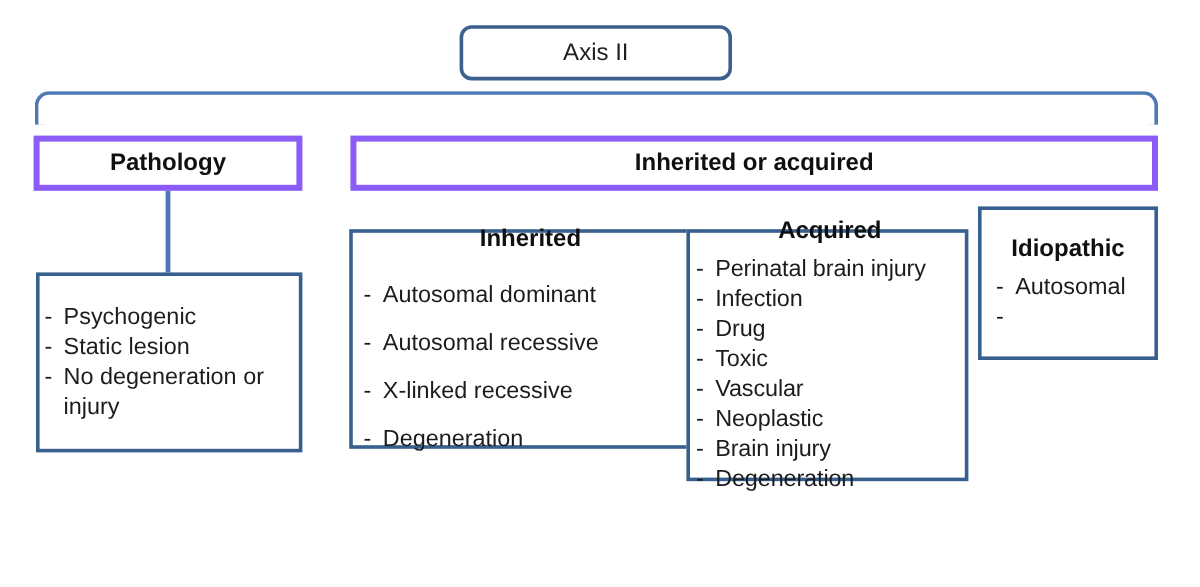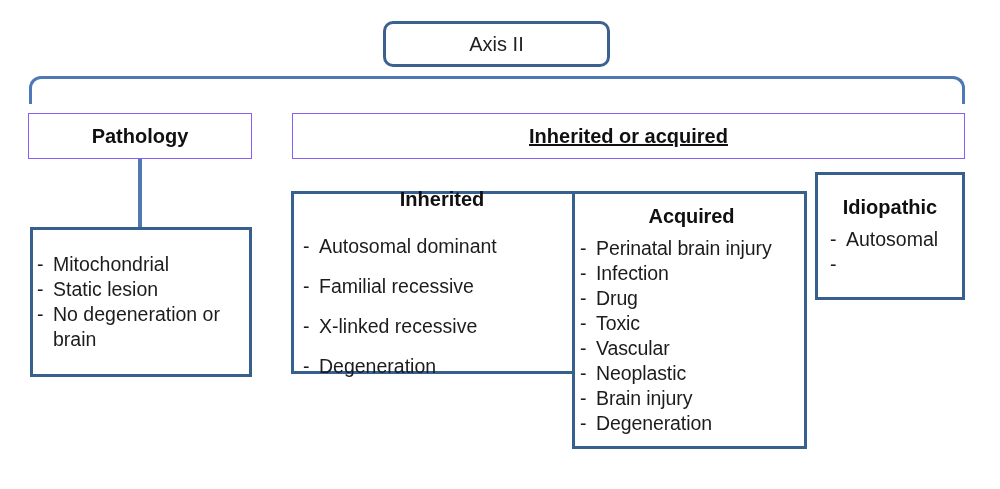--- a/index.html
+++ b/index.html
@@ -48,48 +48,48 @@
   .vconnector {
     position: absolute;
     left: 138px; top: 159px;
     width: 4px; height: 69px;
     background: #4e79b4;
     z-index: 1;
   }
   .hdr-box {
     position: absolute;
     box-sizing: border-box;
-    border: 1px solid #8b5cf6;
+    border: 5px solid #8b5cf6;
     background: #ffffff;
     display: flex;
     align-items: center;
     justify-content: center;
     font-weight: bold;
     font-size: 20px;
     color: #101010;
     z-index: 2;
   }
   .hdr-pathology { left: 28px; top: 113px; width: 224px; height: 46px; }
-  .hdr-inherited-acquired { left: 292px; top: 113px; width: 673px; height: 46px; text-decoration: underline; }
+  .hdr-inherited-acquired { left: 292px; top: 113px; width: 673px; height: 46px; }
 
   .content-box {
     position: absolute;
     box-sizing: border-box;
     border: 3px solid #38608f;
     background: #ffffff;
     display: flex;
     flex-direction: column;
     justify-content: center;
     font-size: 19.5px;
     line-height: 25px;
     z-index: 2;
   }
   .box-pathology  { left: 30px;  top: 227px; width: 222px; height: 150px; padding: 2px 2px 2px 4px; }
   .box-inherited  { left: 291px; top: 191px; width: 295px; height: 183px; padding: 2px 2px 2px 9px; gap: 15px; }
-  .box-acquired   { left: 572px; top: 191px; width: 235px; height: 258px; padding: 2px 1px 2px 5px; letter-spacing: -0.1px; }
+  .box-acquired   { left: 572px; top: 191px; width: 235px; height: 210px; padding: 2px 1px 2px 5px; letter-spacing: -0.1px; }
   .box-idiopathic { left: 815px; top: 172px; width: 150px; height: 128px; padding: 2px 2px 2px 12px; }
 
   .box-title {
     font-weight: bold;
     font-size: 20px;
     color: #101010;
     text-align: center;
     line-height: 25px;
     margin-bottom: 7px;
   }
@@ -122,41 +122,41 @@
     <span>Pathology</span>
   </div>
 
   <div class="hdr-box hdr-inherited-acquired">
     <span>Inherited or acquired</span>
   </div>
 
   <div class="content-box box-pathology">
     <div class="item">
       <span class="bullet">-</span>
-      <span class="item-text">Mitochondrial</span>
+      <span class="item-text">Psychogenic</span>
     </div>
     <div class="item">
       <span class="bullet">-</span>
       <span class="item-text">Static lesion</span>
     </div>
     <div class="item">
       <span class="bullet">-</span>
-      <span class="item-text">No degeneration or brain</span>
+      <span class="item-text">No degeneration or injury</span>
     </div>
   </div>
 
   <div class="content-box box-inherited">
     <div class="box-title">Inherited</div>
     <div class="item">
       <span class="bullet">-</span>
       <span class="item-text">Autosomal dominant</span>
     </div>
     <div class="item">
       <span class="bullet">-</span>
-      <span class="item-text">Familial recessive</span>
+      <span class="item-text">Autosomal recessive</span>
     </div>
     <div class="item">
       <span class="bullet">-</span>
       <span class="item-text">X-linked recessive</span>
     </div>
     <div class="item">
       <span class="bullet">-</span>
       <span class="item-text">Degeneration</span>
     </div>
   </div>

